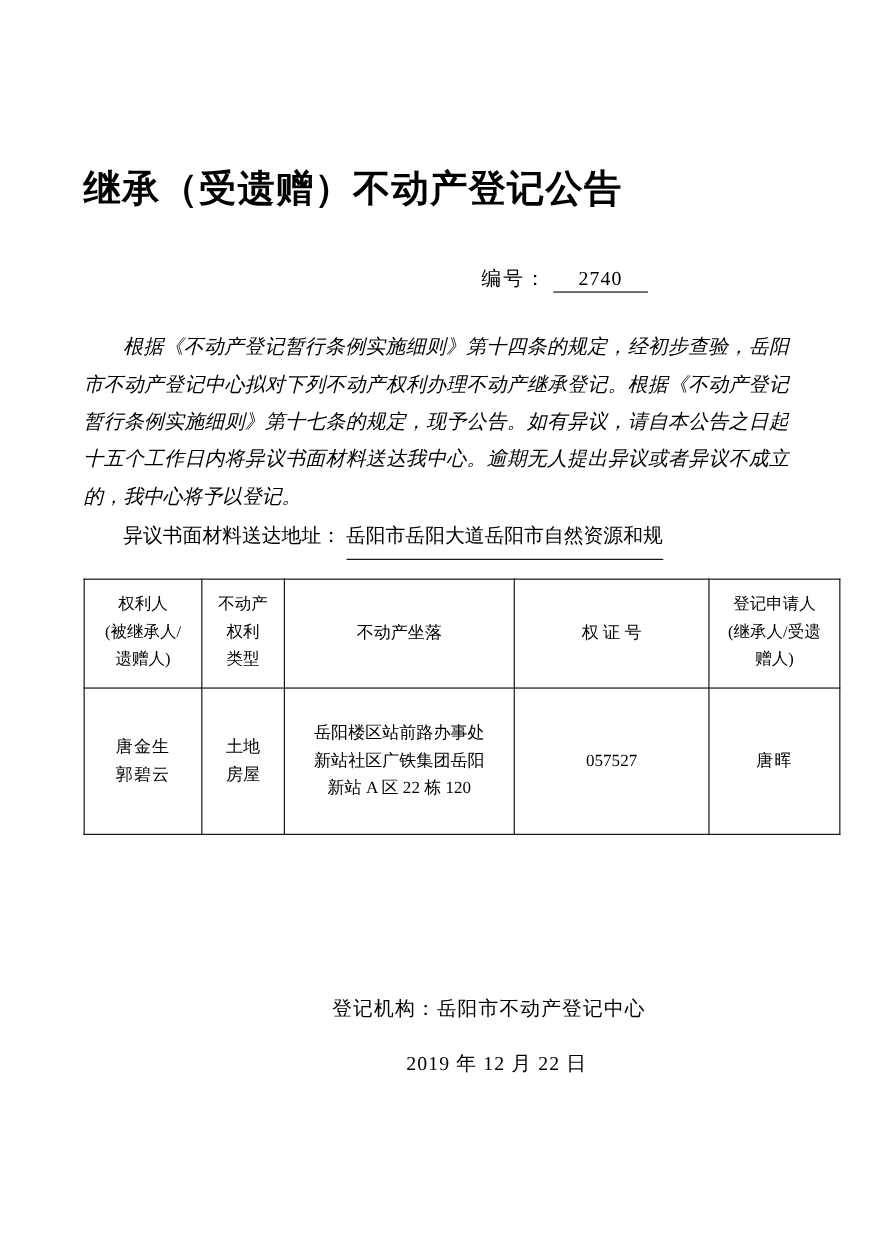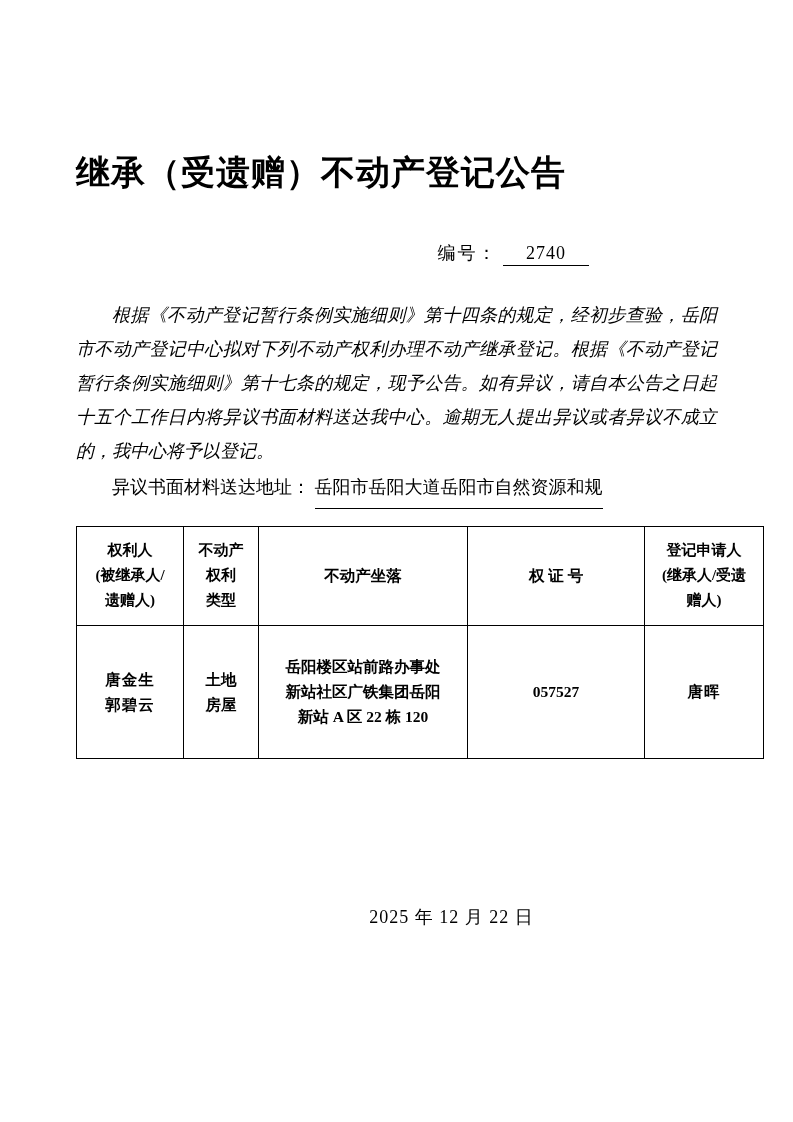--- a/index.html
+++ b/index.html
@@ -94,21 +94,21 @@
     width: 642px;
     table-layout: fixed;
   }
   table.reg-table td, table.reg-table th {
     border: 1px solid #000;
     text-align: center;
     vertical-align: middle;
     font-size: 15.5px;
     line-height: 25px;
     padding: 6px 4px;
-    font-weight: bold;
+    font-weight: normal;
   }
   table.reg-table thead td {
     height: 86px;
   }
   table.reg-table tbody td {
     height: 120px;
   }
   .col1 { width: 98px; }
   .col2 { width: 66px; }
   .col3 { width: 200px; }
@@ -215,16 +215,17 @@
           <div>新站社区广铁集团岳阳</div>
           <div>新站 A 区 22 栋 120</div>
         </td>
         <td class="col4 cell-cert">057527</td>
         <td class="col5 cell-applicant">唐晖</td>
       </tr>
     </tbody>
   </table>
 
   <div class="footer">
-    <div class="date">2025 年 12 月 22 日</div>
+    <div class="org">登记机构：岳阳市不动产登记中心</div>
+    <div class="date">2019 年 12 月 22 日</div>
   </div>
 
 </div>
 
 </body></html>

